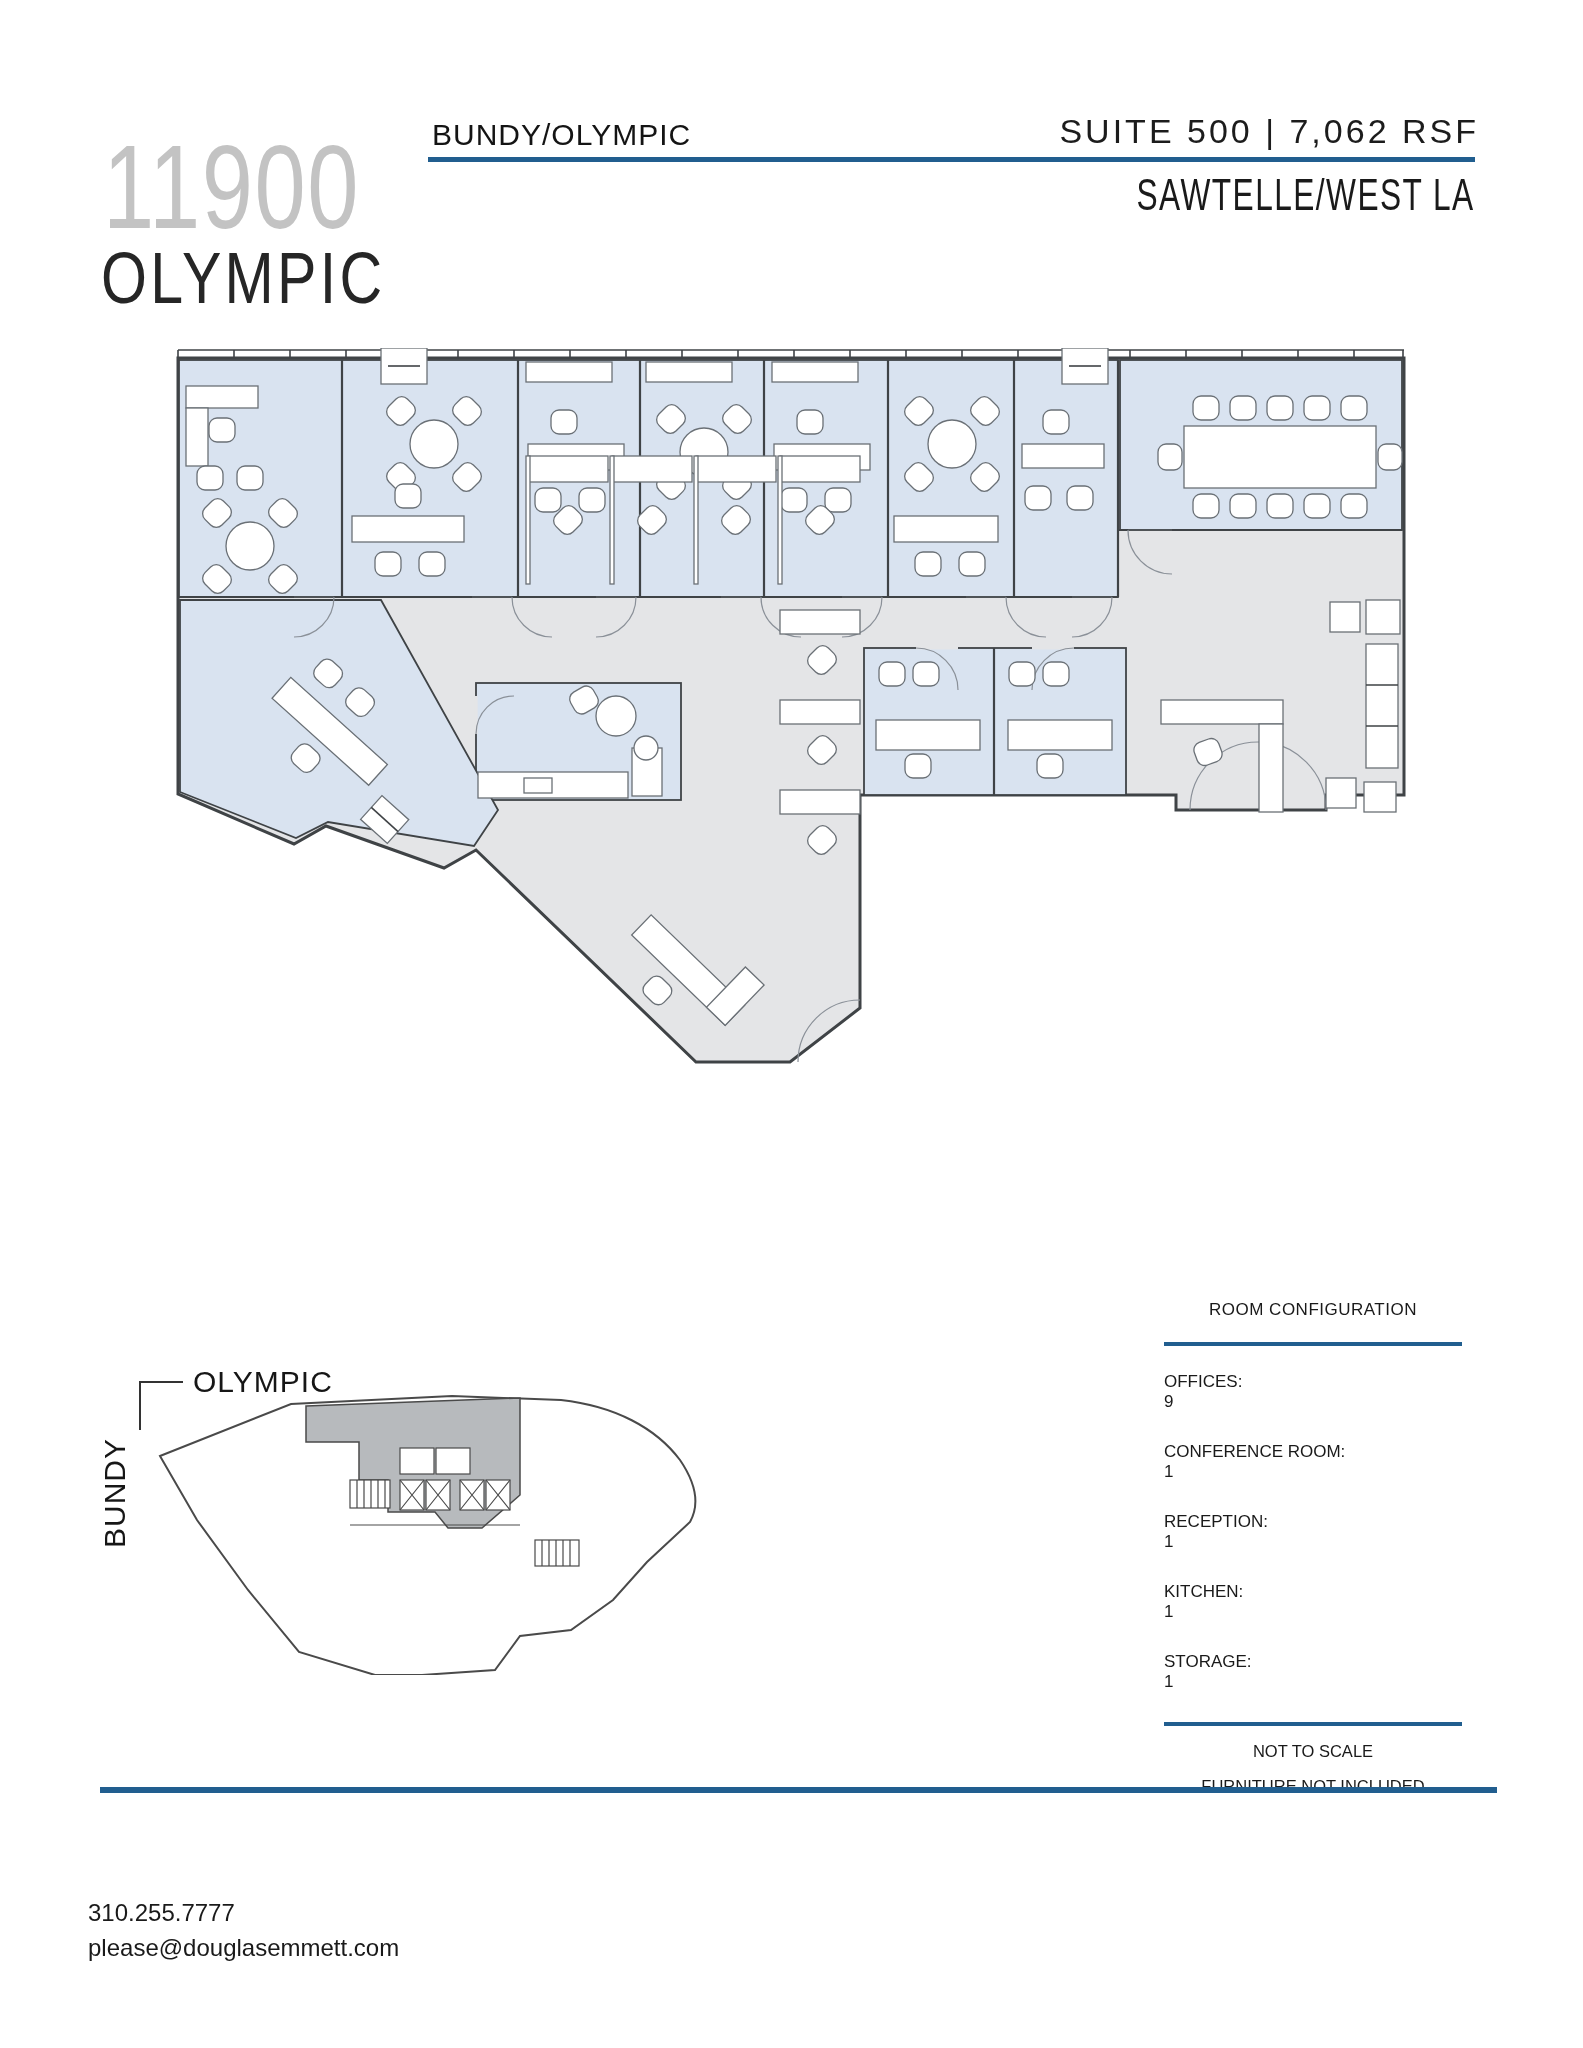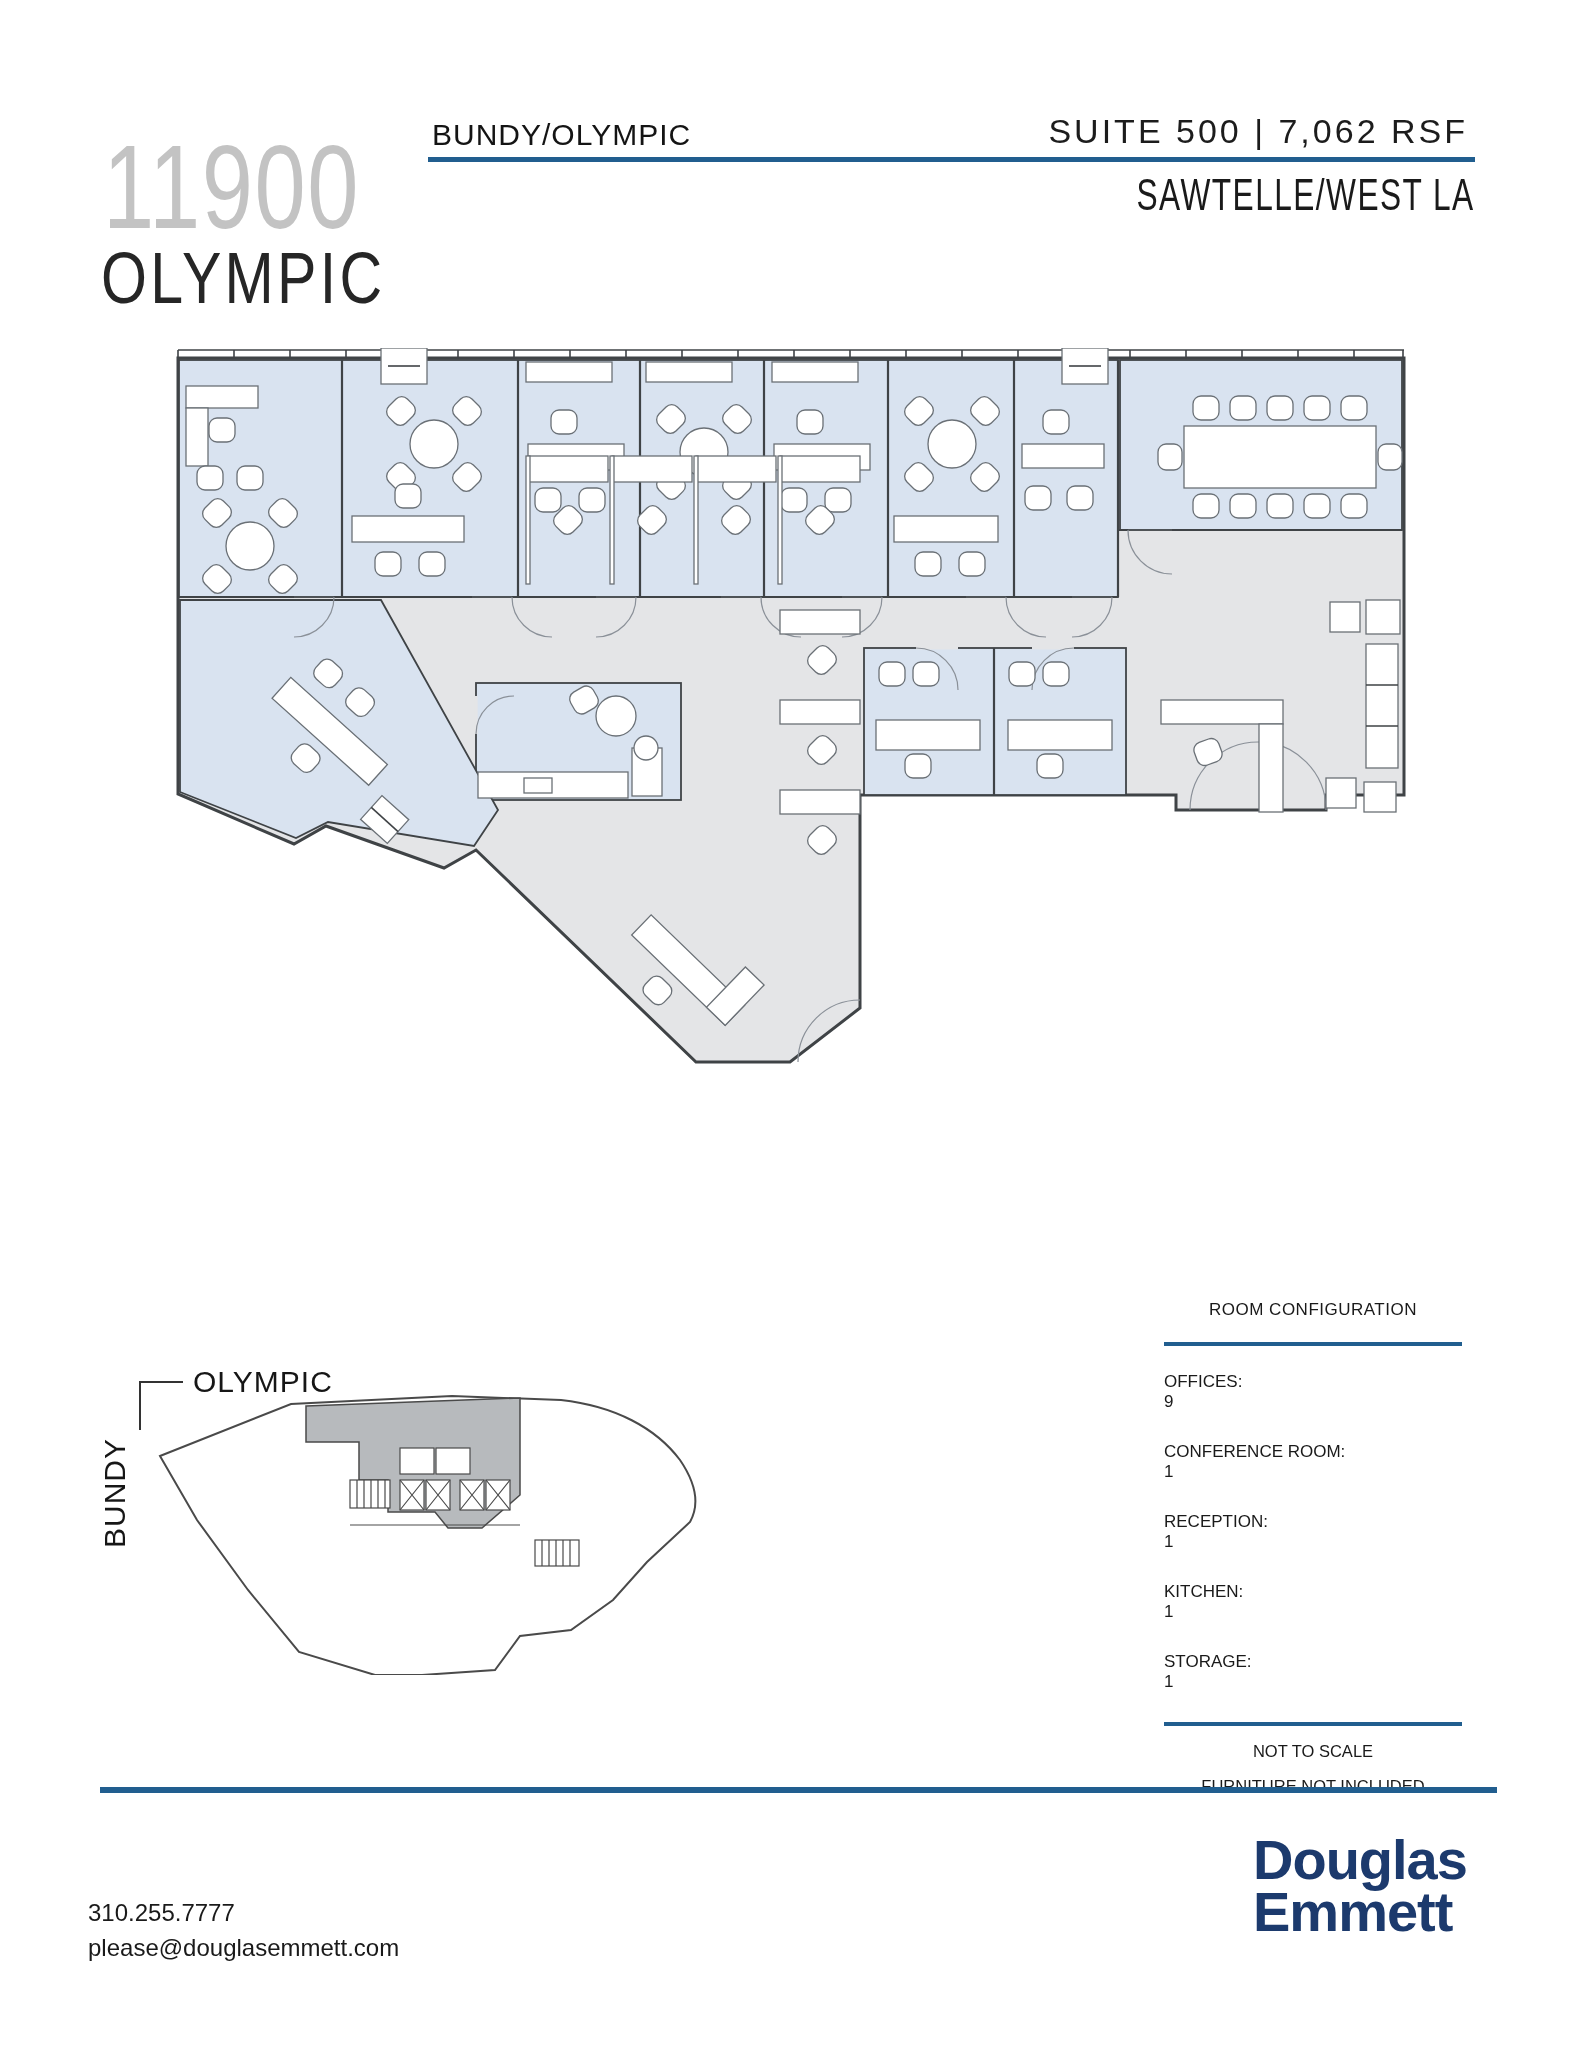--- a/index.html
+++ b/index.html
@@ -8,21 +8,21 @@
   .abs{position:absolute;}
 
   
   .bldg-num{left:103px;top:128px;font-size:118px;color:#c3c3c3;letter-spacing:2px;
             transform:scaleX(0.78);transform-origin:left top;line-height:1;}
   .bldg-name{left:101px;top:242px;font-size:72px;color:#262626;letter-spacing:4px;
              transform:scaleX(0.82);transform-origin:left top;line-height:1;}
   .cross-streets{left:432px;top:118px;font-size:30px;color:#141414;letter-spacing:1px;}
   .accent-rule{height:5px;background:#215e8f;}
   .rule-header{left:428px;top:157px;width:1047px;}
-  .suite-line{right:115px;top:112px;font-size:34px;letter-spacing:3px;color:#1c1c1c;}
+  .suite-line{right:104px;top:112px;font-size:34px;letter-spacing:3px;color:#1c1c1c;}
   .submarket{right:108px;top:170px;font-size:44px;letter-spacing:2px;color:#1a1a1a;
              transform:scaleX(0.72);transform-origin:right top;}
 
   
   .config{left:1164px;top:1300px;width:298px;font-size:17px;}
   .config .title{text-align:center;letter-spacing:0.5px;margin-bottom:22px;}
   .config .rule{height:4px;background:#215e8f;margin-bottom:26px;}
   .config .rule2{height:4px;background:#215e8f;margin-top:4px;margin-bottom:16px;}
   .config .row{display:flex;justify-content:space-between;margin-bottom:30px;flex-direction:column;}
   .config .note{text-align:center;margin-bottom:16px;font-size:16.5px;}
@@ -281,18 +281,14 @@
       <span>1</span>
     </div>
     <div class="rule2"></div>
     <div class="note">NOT TO SCALE</div>
     <div class="note">FURNITURE NOT INCLUDED</div>
   </div>
 
   <div class="abs accent-rule rule-footer"></div>
   <div class="abs phone">310.255.7777</div>
   <div class="abs email">please@douglasemmett.com</div>
-  <div class="abs logo">
-    <div>Douglas</div>
-    <div>Emmett</div>
-  </div>
 
 </div>
 
 </body></html>

